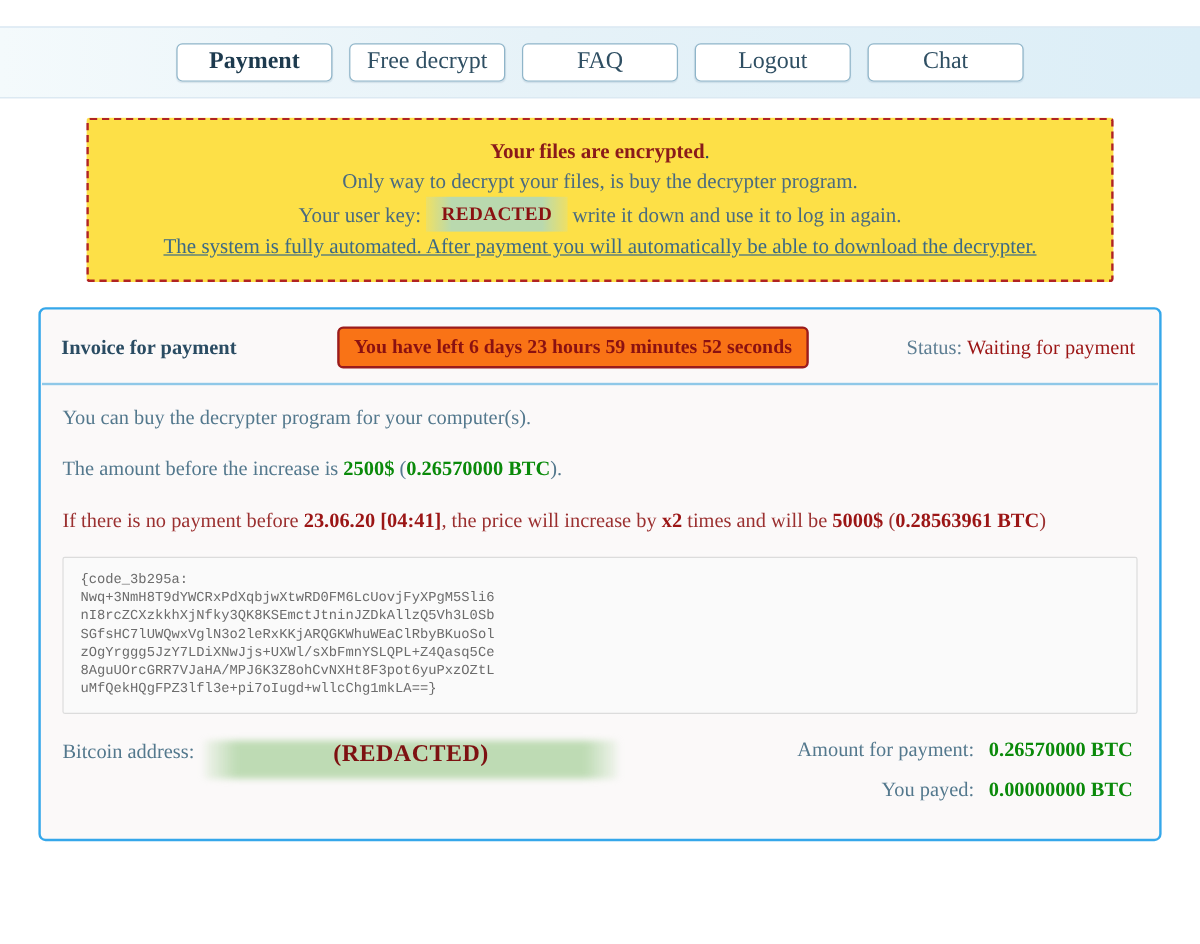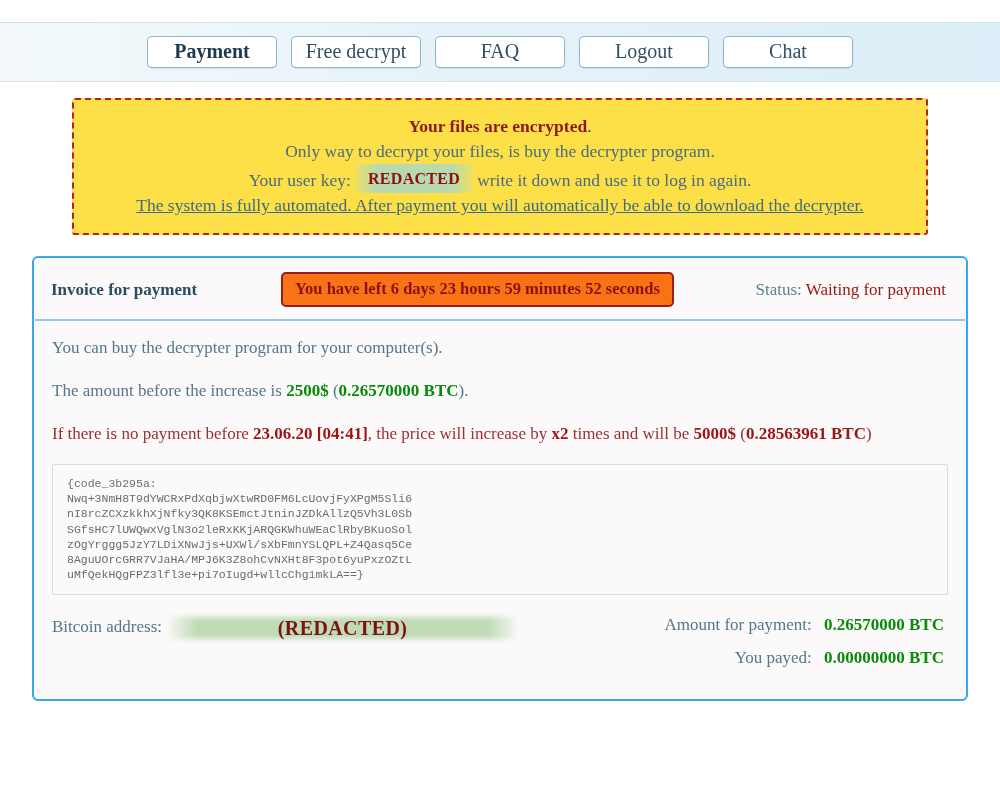--- a/index.html
+++ b/index.html
@@ -214,21 +214,21 @@
   }
   #btc-address-line {
     font-size: 17px;
     color: #53788d;
     display: flex;
   }
   #btc-redacted {
     position: relative;
     display: inline-block;
     width: 345px;
-    height: 22px;
+    height: 32px;
     margin-left: 8px;
   }
   #btc-redacted-bg {
     position: absolute;
     left: 0; top: 0;
     width: 100%;
     height: 100%;
     background: linear-gradient(to right,
       rgba(190,219,180,0.15) 0%,
       #bedbb4 8%,

